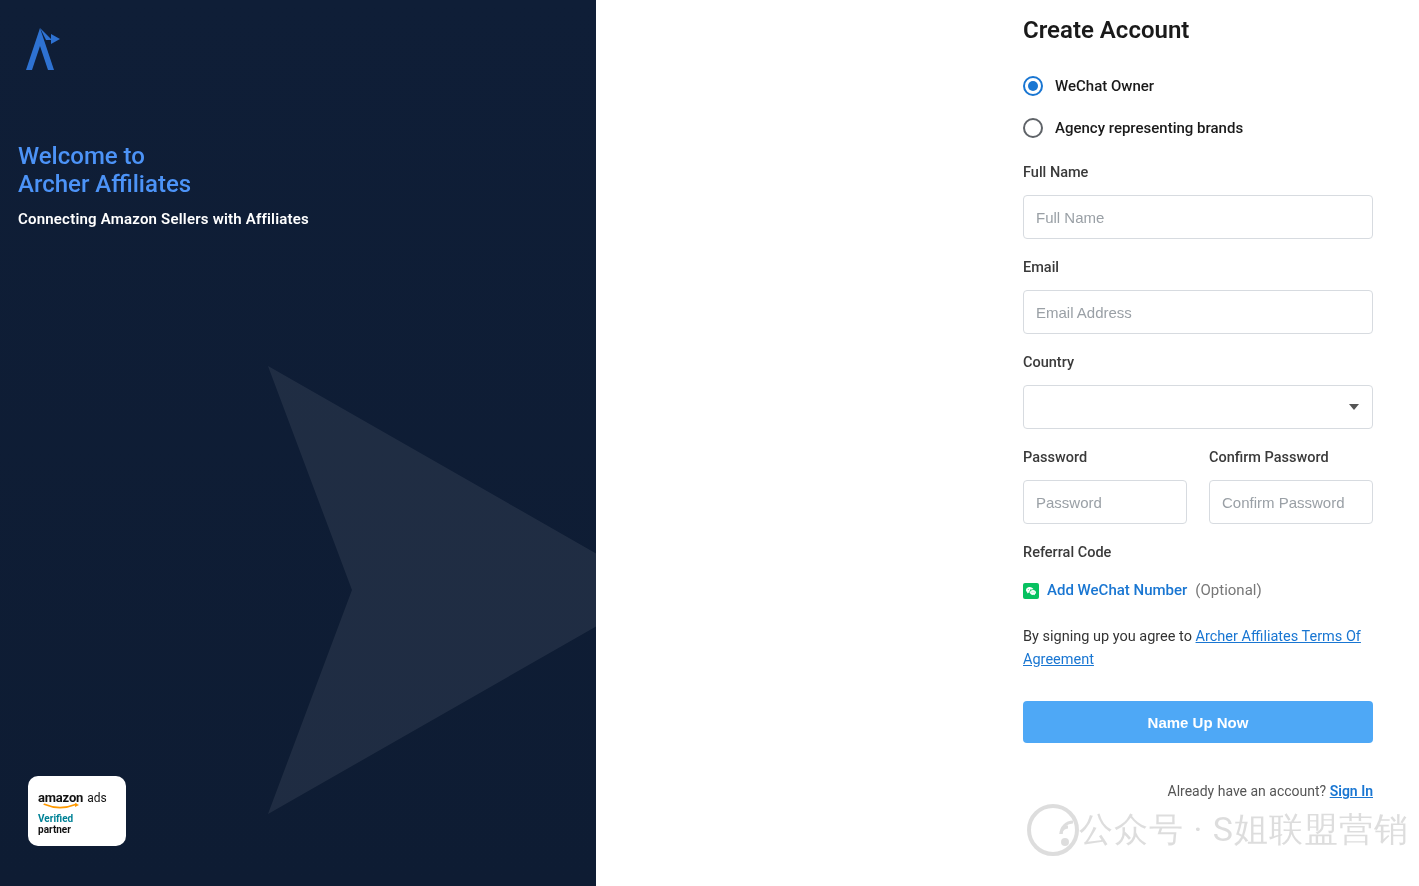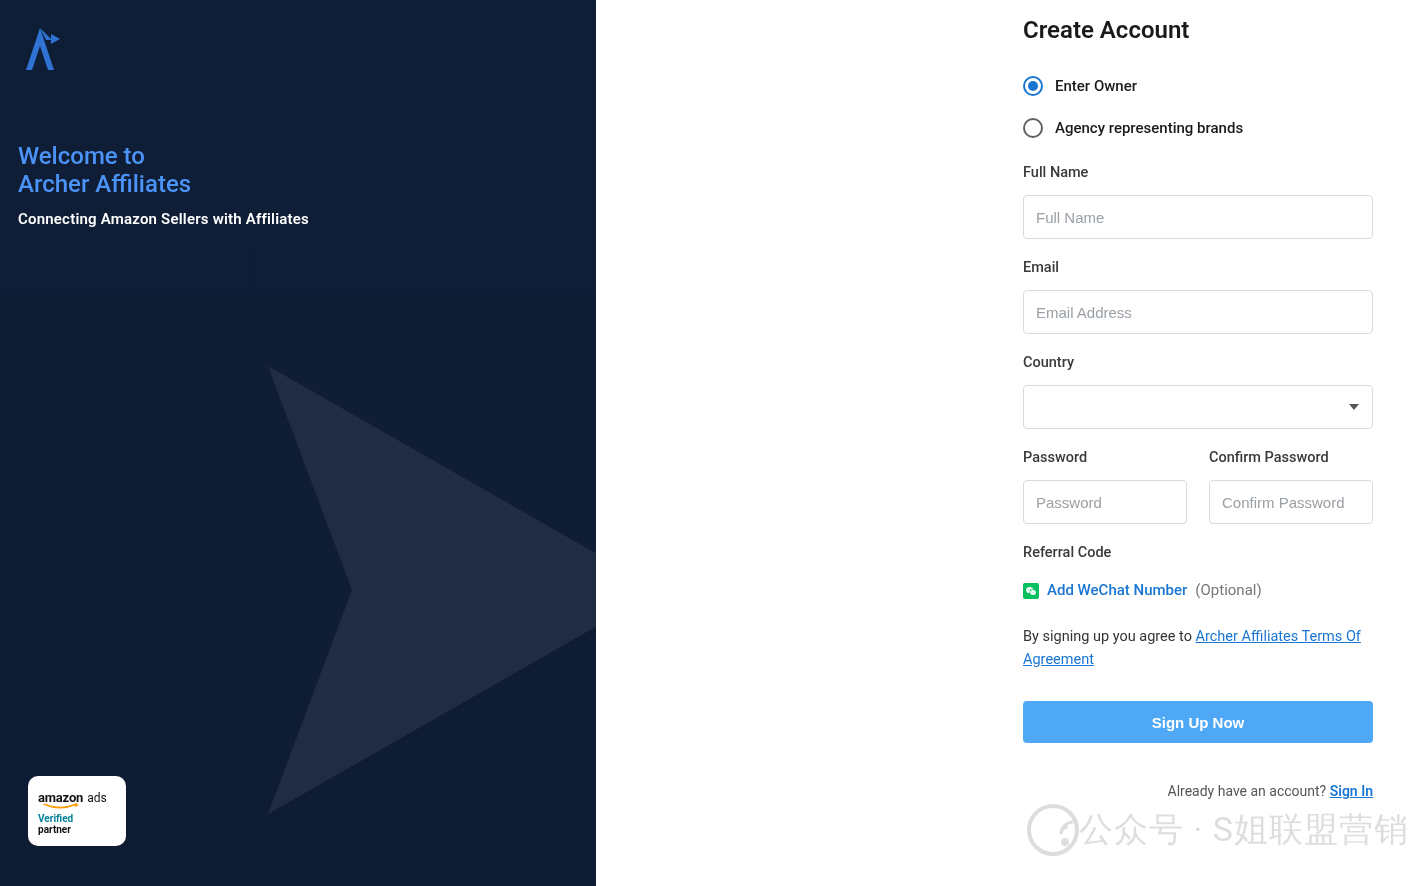--- a/index.html
+++ b/index.html
@@ -258,21 +258,21 @@
   <div class="form-wrap">
 
     <div class="page-title">Create Account</div>
 
     <div class="field-group">
 
       <div class="radio-row">
         <span class="radio-outer">
             <span class="radio-inner"></span>
           </span>
-        <span class="radio-label">Enter Owner</span>
+        <span class="radio-label">WeChat Owner</span>
       </div>
 
       <div class="radio-row" style="margin-bottom:8px">
         <span class="radio-outer unchecked"></span>
         <span class="radio-label">Agency representing brands</span>
       </div>
     </div>
 
     <div class="field-group small-gap">
       <label class="label">Full Name</label>
@@ -316,21 +316,21 @@
           </svg>
       </span>
       <span class="wechat-link">Add WeChat Number</span>
       <span class="wechat-opt">(Optional)</span>
     </div>
 
     <div class="terms">
       <span>By signing up you agree to </span><a href="#">Archer Affiliates Terms Of Agreement</a>
     </div>
 
-    <button class="signup-btn">Sign Up Now</button>
+    <button class="signup-btn">Name Up Now</button>
 
     <div class="signin-row">
       <span>Already have an account? </span><a href="#">Sign In</a>
     </div>
   </div>
 
   <div class="watermark">
     <div class="wm-circle">
       <div class="wm-dot"></div>
       <svg class="wm-arcs" viewBox="0 0 20 20">

